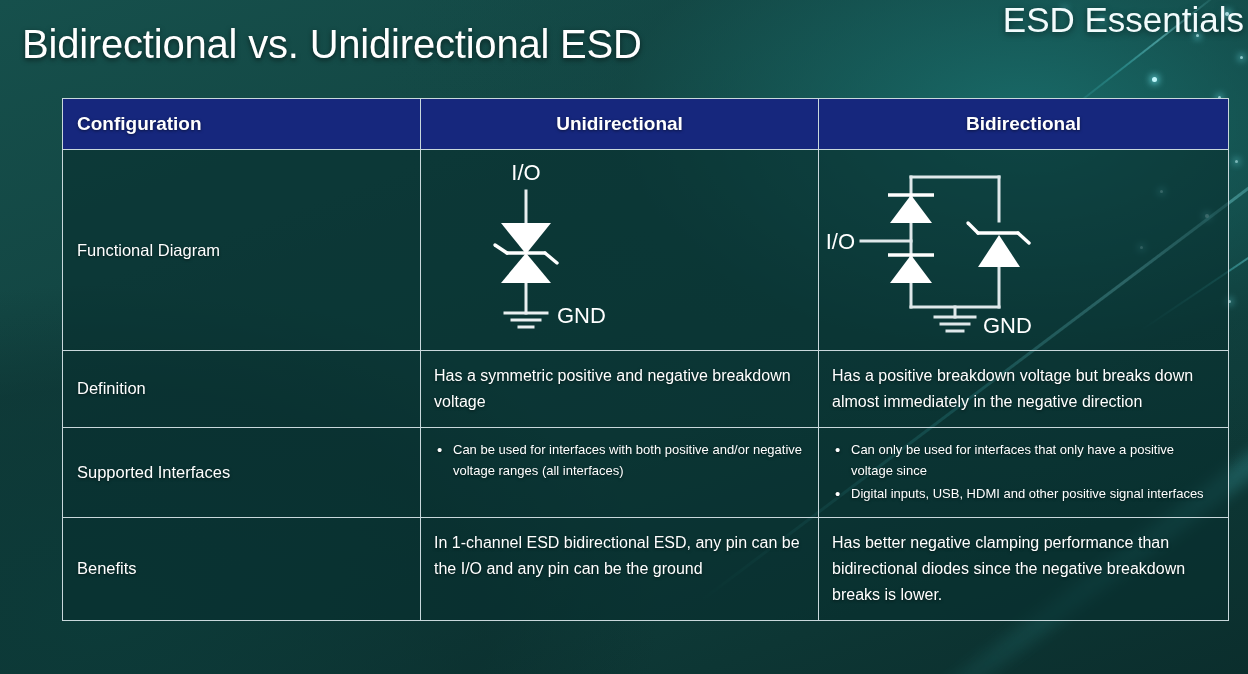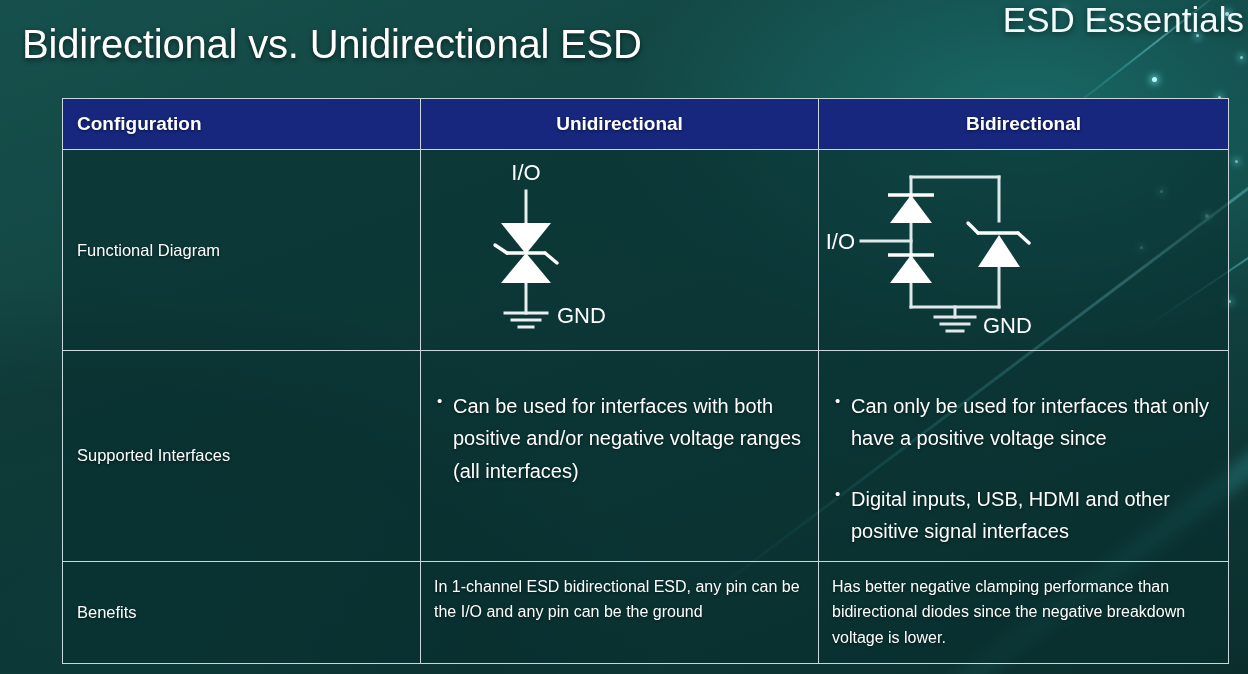--- a/index.html
+++ b/index.html
@@ -151,25 +151,24 @@
     position: relative;
   }
   td.bullets { padding: 11px 12px 11px 10px; }
   ul.bl {
     margin: 0;
     padding: 0 0 0 22px;
     list-style: none;
   }
   ul.bl li {
     position: relative;
-    font-size: 20px;
+    font-size: 13px;
     line-height: 1.62;
     margin-bottom: 2px;
     text-shadow: 0 1px 3px rgba(0,0,0,0.5);
-    margin-top: 28px;
   }
   ul.bl li::before {
     content: "•";
     position: absolute;
     left: -16px;
     top: -1px;
     font-size: 15px;
     color: #ffffff;
   }
 
@@ -292,37 +291,42 @@
                 <line x1="159" y1="78" x2="199" y2="78"></line>
                 <line x1="199" y1="78" x2="210" y2="88"></line>
               </g>
               <text x="36" y="94" fill="#ffffff" font-family="Liberation Sans, sans-serif" font-size="22" text-anchor="end">I/O</text>
               <text x="164" y="178" fill="#ffffff" font-family="Liberation Sans, sans-serif" font-size="22" text-anchor="start">GND</text>
             </svg>
           </div>
         </td>
       </tr>
 
+      <tr>
+        <td class="rowlabel">Definition</td>
+        <td class="cellbody">Has a symmetric positive and negative breakdown voltage</td>
+        <td class="cellbody">Has a positive breakdown voltage but breaks down almost immediately in the negative direction</td>
+      </tr>
 
       <tr>
         <td class="rowlabel">Supported Interfaces</td>
         <td class="cellbody bullets">
           <ul class="bl">
             <li>Can be used for interfaces with both positive and/or negative voltage ranges (all interfaces)</li>
           </ul>
         </td>
         <td class="cellbody bullets">
           <ul class="bl">
             <li>Can only be used for interfaces that only have a positive voltage since</li>
             <li>Digital inputs, USB, HDMI and other positive signal interfaces</li>
           </ul>
         </td>
       </tr>
 
       <tr>
         <td class="rowlabel">Benefits</td>
         <td class="cellbody">In 1-channel ESD bidirectional ESD, any pin can be the I/O and any pin can be the ground</td>
-        <td class="cellbody">Has better negative clamping performance than bidirectional diodes since the negative breakdown voltage is lower.</td>
+        <td class="cellbody">Has better negative clamping performance than bidirectional diodes since the negative breakdown breaks is lower.</td>
       </tr>
 
     </tbody>
   </table>
 </div>
 
 </body></html>

